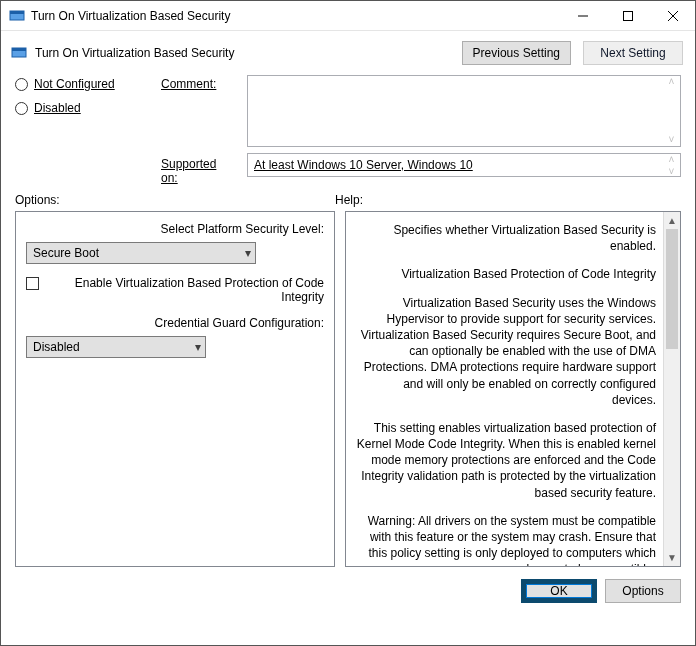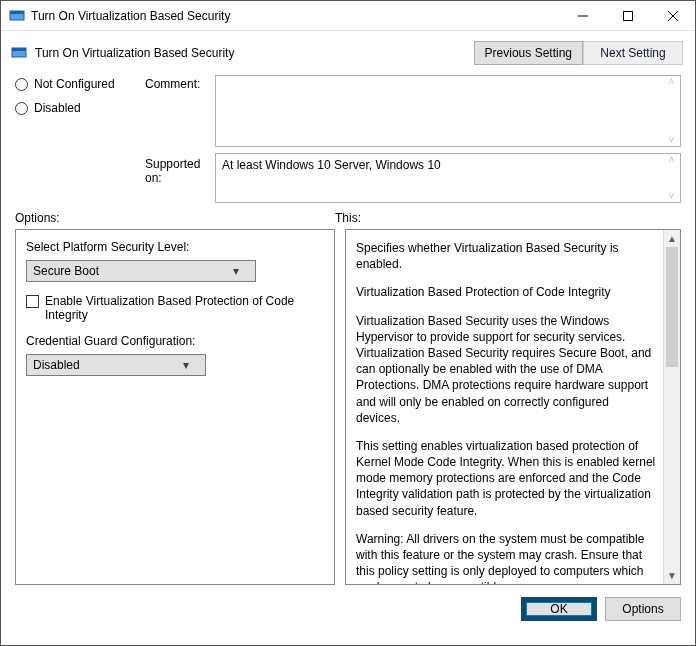--- a/index.html
+++ b/index.html
@@ -5,47 +5,47 @@
   * { box-sizing: border-box; font-family: "Segoe UI", Tahoma, sans-serif; font-size: 12px; }
   body { margin: 0; background: #fff; width: 696px; height: 646px; border: 1px solid #555; color: #000; }
   .titlebar { height: 30px; display: flex; align-items: center; padding-left: 8px; border-bottom: 1px solid #e5e5e5; }
   .titlebar .icon { width: 16px; height: 16px; margin-right: 6px; }
   .titlebar .title { flex: 1; }
   .winbtns { display: flex; height: 100%; }
   .winbtn { width: 45px; display: flex; align-items: center; justify-content: center; }
   .header-row { display: flex; align-items: center; padding: 10px 12px 6px 10px; gap: 8px; }
   .header-row .icon { width: 16px; height: 16px; }
   .header-row .policy-title { flex: 1; }
-  .navbtns { display: flex; gap: 0; margin-left: auto; }
+  .navbtns { display: flex; gap: 12px; margin-left: auto; }
   .navbtn { border: 1px solid #adadad; background: #e1e1e1; padding: 4px 10px; min-width: 100px; text-align: center; }
   .navbtn.disabled { color: #0f172a; border-color: #cfcfcf; background: #efefef; }
-  .config-grid { display: grid; grid-template-columns: 130px 70px 1fr; padding: 4px 14px 0 14px; column-gap: 0; }
+  .config-grid { display: grid; grid-template-columns: 130px 70px 1fr; padding: 4px 14px 0 14px; column-gap: 16px; text-decoration: underline; }
   .radios { grid-column: 1; grid-row: 1 / span 3; display: flex; flex-direction: column; gap: 10px; padding-top: 2px; }
   .radio-row { display: flex; align-items: center; gap: 6px; }
   .radio { width: 13px; height: 13px; border: 1px solid #333; border-radius: 50%; display: inline-flex; align-items: center; justify-content: center; background: #fff; }
   .radio.checked::after { content: ""; width: 7px; height: 7px; background: #000; border-radius: 50%; }
   .lbl-right { grid-column: 2; align-self: start; padding-top: 2px; }
   .txtbox { grid-column: 3; border: 1px solid #abadb3; background: #fff; position: relative; }
   .comment-box { height: 72px; }
-  .supported-box { height: 50px; margin-top: 6px; }
+  .supported-box { height: 24px; margin-top: 6px; }
   .scroll-stub { position: absolute; right: 0; top: 0; bottom: 0; width: 17px; display: flex; flex-direction: column; justify-content: space-between; }
   .scroll-stub span { color: #c0c0c0; font-size: 10px; text-align: center; line-height: 12px; user-select:none; }
   .supported-text { padding: 4px 20px 4px 6px; color: #000; }
   .section-labels { display: flex; padding: 8px 14px 4px 14px; }
   .section-labels .left { width: 320px; }
   .panels { display: flex; gap: 10px; padding: 0 14px; }
-  .panel { border: 1px solid #828790; background: #fff; height: 356px; overflow: hidden; position: relative; }
+  .panel { border: 1px solid #828790; background: #fff; height: 356px; overflow: hidden; position: relative; text-align: right; }
   .panel.options { width: 320px; padding: 10px 10px; }
   .panel.help { flex: 1; padding: 10px 24px 10px 10px; }
   .help .scrollbar { position: absolute; right: 0; top: 0; bottom: 0; width: 17px; background: #f0f0f0; border-left: 1px solid #dcdcdc; display:flex; flex-direction:column; }
   .scrollbar .arrow { height: 17px; display:flex; align-items:center; justify-content:center; color:#606060; font-size:10px; }
   .scrollbar .track { flex:1; position:relative; }
   .scrollbar .thumb { position:absolute; left:2px; right:2px; top:0; height:120px; background:#cdcdcd; }
   .opt-label { margin-bottom: 6px; }
-  .select { border: 1px solid #7a7a7a; background: #e1e1e1; height: 22px; display: flex; align-items: center; justify-content: space-between; padding: 0 16px 0 6px; width: 230px; margin-bottom: 12px; }
+  .select { border: 1px solid #7a7a7a; background: #e1e1e1; height: 22px; display: flex; align-items: center; justify-content: space-between; padding: 0 4px 0 6px; width: 230px; margin-bottom: 12px; }
   .select .chev { color: #404040; }
   .check-row { display: flex; align-items: flex-start; gap: 6px; margin-bottom: 12px; }
   .checkbox { width: 13px; height: 13px; border: 1px solid #333; background: #fff; margin-top: 1px; flex: none; }
   .help p { margin: 0 0 12px 0; line-height: 1.35; }
   .footer { display: flex; justify-content: flex-end; gap: 8px; padding: 12px 14px; }
   .btn { border: 1px solid #adadad; background: #e1e1e1; width: 76px; height: 24px; display:flex; align-items:center; justify-content:center; }
   .btn.default { border: 5px solid #0c4a6e; box-shadow: inset 0 0 0 1px #0078d7; }
   svg.shield { width:16px; height:16px; }
 </style>
 </head>
@@ -116,21 +116,21 @@
     <div class="supported-text">At least Windows 10 Server, Windows 10</div>
     <div class="scroll-stub">
         <span>˄</span>
         <span>˅</span>
       </div>
   </div>
 </div>
 
 <div class="section-labels">
   <div class="left">Options:</div>
-  <div>This:</div>
+  <div>Help:</div>
 </div>
 
 <div class="panels">
   <div class="panel options">
     <div class="opt-label">Select Platform Security Level:</div>
     <div class="select">
       <span>Secure Boot</span>
       <span class="chev">▾</span>
     </div>
     <div class="check-row">

